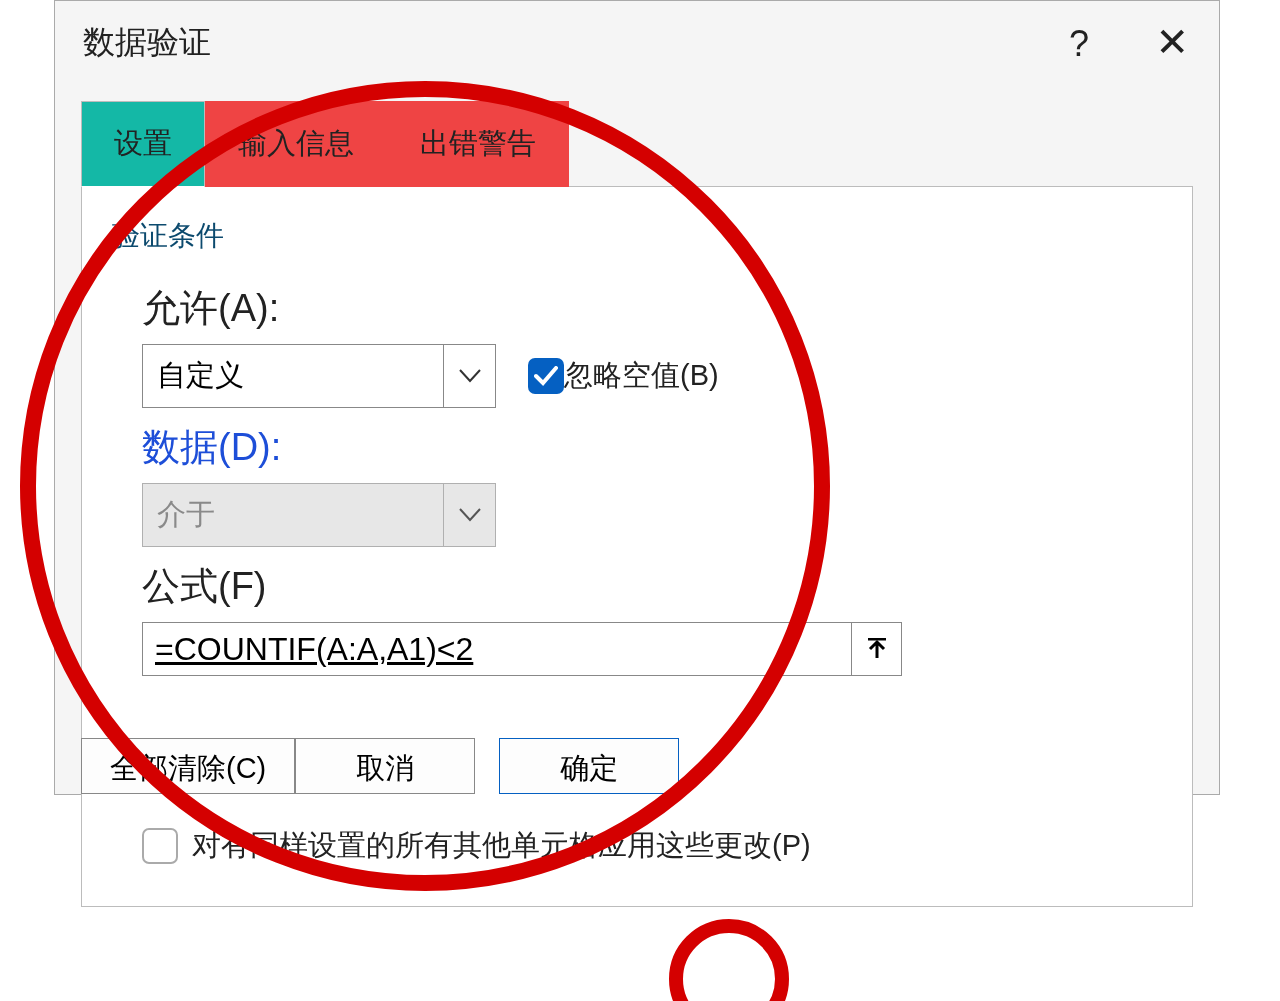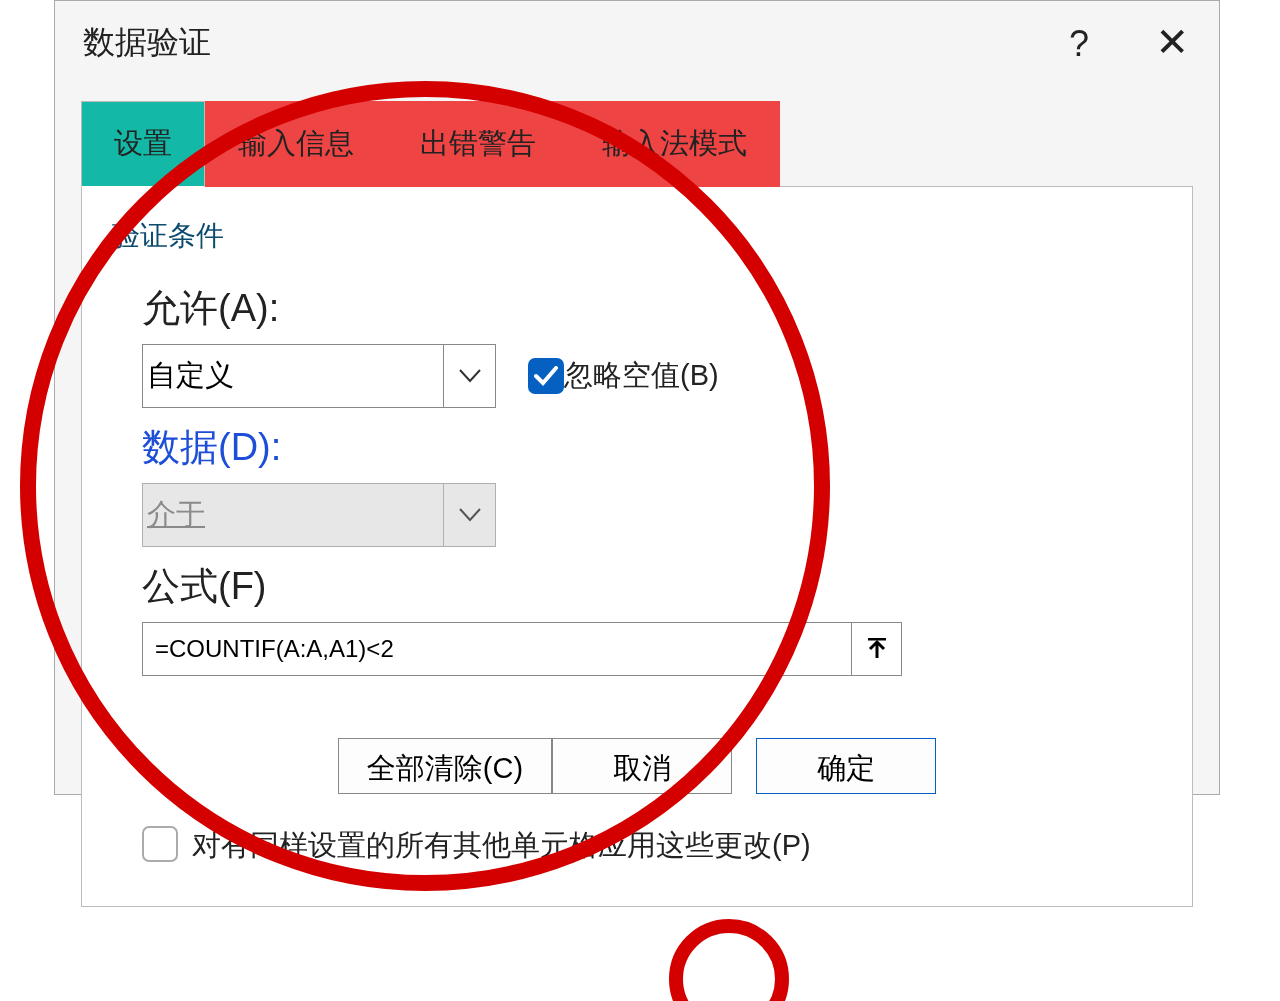--- a/index.html
+++ b/index.html
@@ -104,29 +104,28 @@
       gap: 32px;
     }
     .select-box {
       display: flex;
       align-items: center;
       width: 354px;
       height: 64px;
       border: 1px solid #888;
       background: #fff;
       font-size: 29px;
-      padding-left: 4px;
+      padding-left: 14px;
       cursor: pointer;
       position: relative;
     }
     .select-box.disabled {
       background: #e7e7e7;
       color: #8a8a8a;
       border-color: #b0b0b0;
-      text-decoration: underline;
     }
     .select-box .arrow {
       position: absolute;
       right: 0;
       top: 0;
       width: 52px;
       height: 62px;
       border-left: 1px solid #888;
       display: flex;
       align-items: center;
@@ -168,47 +167,49 @@
       width: 760px;
       height: 54px;
       border: 1px solid #888;
       background: #fff;
       margin-top: 8px;
     }
     .formula-input {
       flex: 1;
       border: none;
       outline: none;
-      font-size: 24px;
+      font-size: 32px;
       padding-left: 12px;
       font-family: inherit;
+      text-decoration: underline;
     }
     .formula-btn {
       width: 50px;
       border-left: 1px solid #888;
       display: flex;
       align-items: center;
       justify-content: center;
       cursor: pointer;
     }
     .formula-btn svg { width: 22px; height: 22px; }
     .apply-all-row {
       display: flex;
+      align-items: center;
       gap: 14px;
       margin-top: 150px;
       margin-left: 0;
     }
     .footer {
       position: absolute;
       bottom: 0;
       left: 26px;
       right: 26px;
       padding: 14px 0 0 0;
       display: flex;
-      justify-content: center;
+      justify-content: flex-start;
     }
     .btn {
       min-width: 180px;
       height: 56px;
       border: 1px solid #888;
       background: #fdfdfd;
       font-size: 29px;
       padding: 10px 28px;
       cursor: pointer;
       font-family: inherit;
@@ -253,21 +254,20 @@
     <span class="title">数据验证</span>
     <span class="help-icon">?</span>
     <span class="close-icon">✕</span>
   </div>
 
   <div class="content">
     <div class="tabs">
       <div class="tab active">设置</div>
       <div class="tab">输入信息</div>
       <div class="tab">出错警告</div>
-      <div class="tab">输入法模式</div>
     </div>
 
     <div class="tab-panel">
       <div class="section-label">验证条件</div>
 
       <div class="field-group">
         <div class="field-label">允许(A):</div>
         <div class="row">
           <div class="select-box">
             <span>自定义</span>

